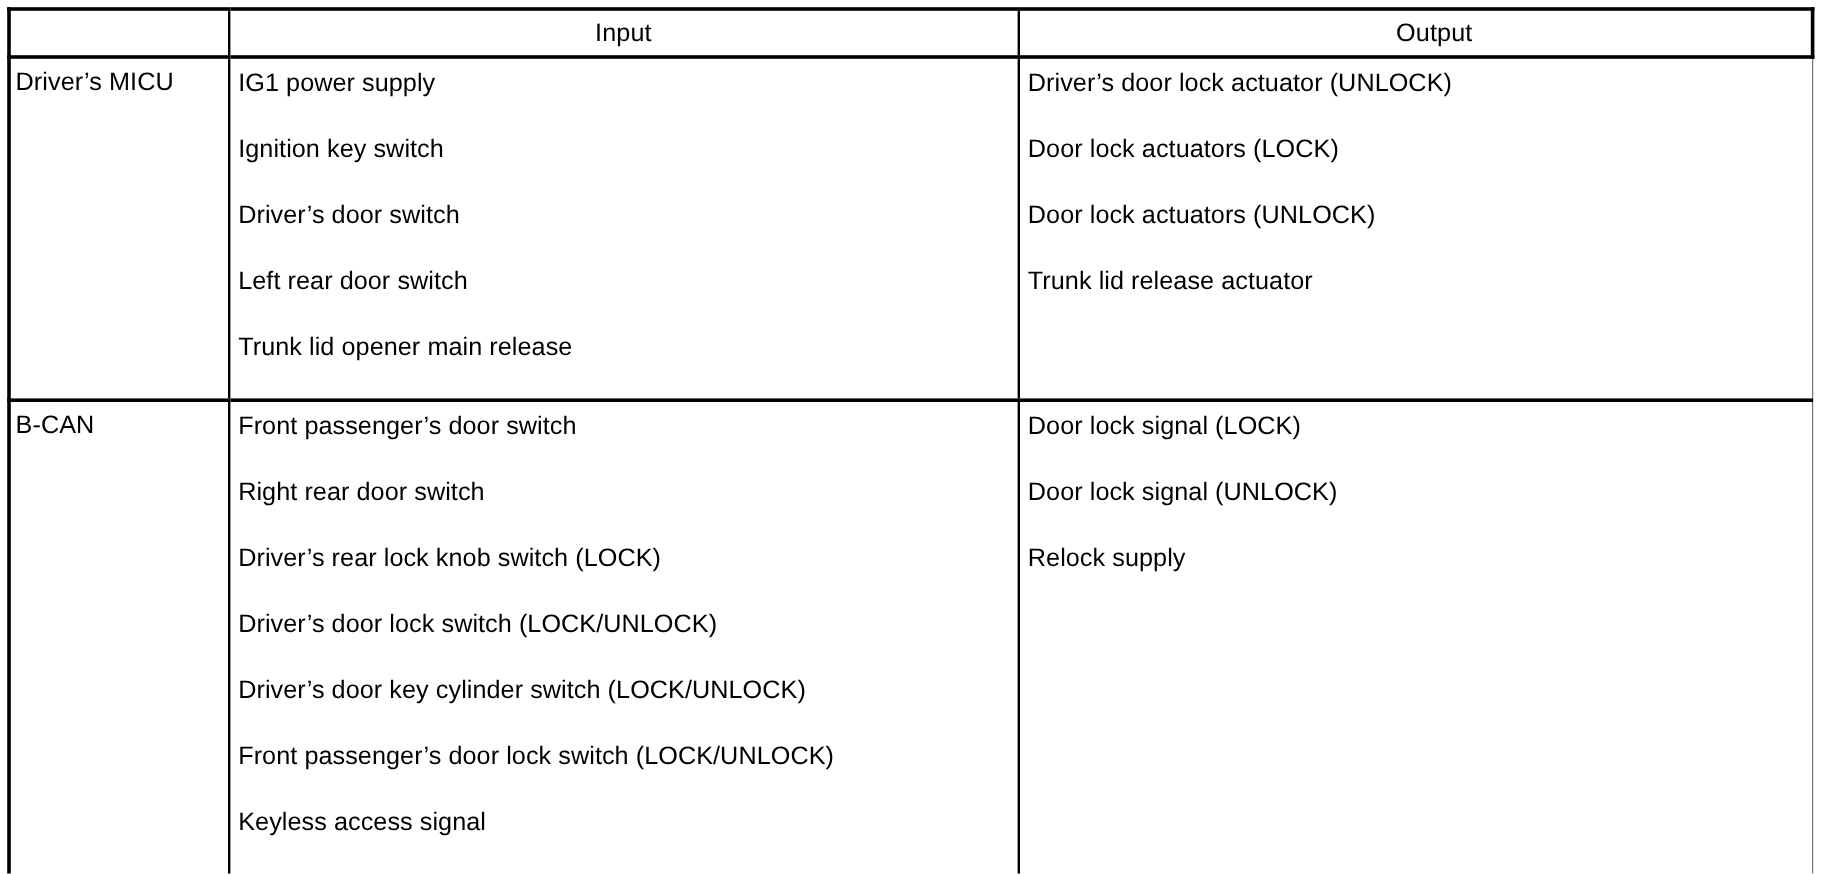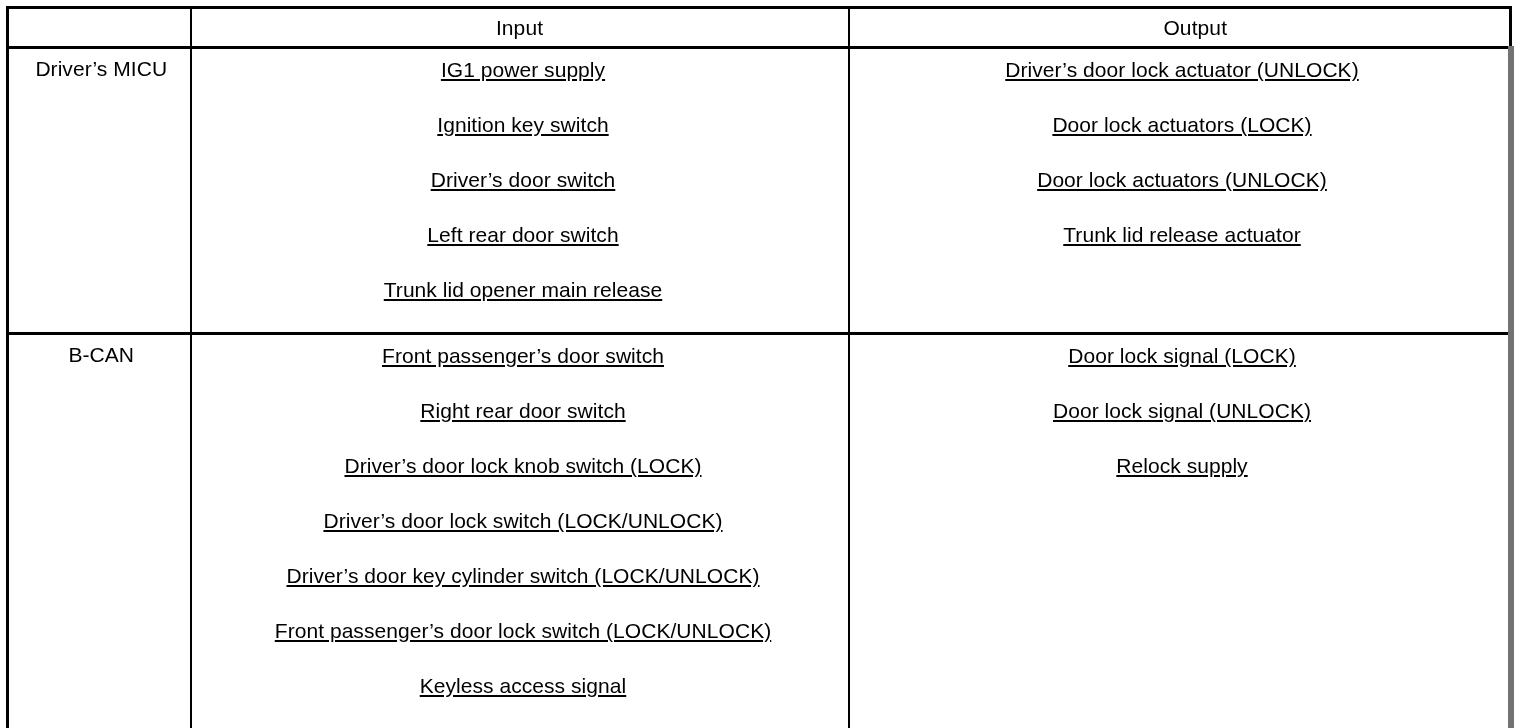--- a/index.html
+++ b/index.html
@@ -58,50 +58,48 @@
   thead th.last { border-right: 3px solid #000; padding-left: 32px; }
 
   
   tbody td {
     border: 0;
     border-right: 2px solid #000;
     border-bottom: 3px solid #000;
     padding: 0;
     vertical-align: top;
     font-size: 21px;
-    text-align: center;
   }
   tbody td.module-cell {
     border-left: 3px solid #000;
     padding-left: 4px;
     padding-top: 8px;
     white-space: nowrap;
     letter-spacing: 0.05px;
   }
   tbody td.list-cell {
     padding-left: 7px;
     padding-top: 8px;
   }
-  tbody td.last { border-right: 6px solid #737373; }
+  tbody td.last { border-right: 1px solid #737373; }
 
   tbody tr.section-micu td { height: 250px; }
   tbody tr.section-bcan td { height: 408px; }
 
   ul.entry-list {
     list-style: none;
     margin: 0;
     padding: 0;
   }
   ul.entry-list li {
     height: 55px;
     line-height: 26px;
     font-size: 21px;
     white-space: nowrap;
     letter-spacing: 0.05px;
-    text-decoration: underline;
   }
 </style>
 </head>
 <body>
 
 <div class="sheet">
 
   <table class="io-table">
     <colgroup>
       <col class="c-module">
@@ -142,21 +140,21 @@
         </td>
       </tr>
 
       <tr class="section-bcan">
         <td class="module-cell">B-CAN</td>
 
         <td class="list-cell">
           <ul class="entry-list">
             <li>Front passenger’s door switch</li>
             <li>Right rear door switch</li>
-            <li>Driver’s door lock knob switch (LOCK)</li>
+            <li>Driver’s rear lock knob switch (LOCK)</li>
             <li>Driver’s door lock switch (LOCK/UNLOCK)</li>
             <li>Driver’s door key cylinder switch (LOCK/UNLOCK)</li>
             <li>Front passenger’s door lock switch (LOCK/UNLOCK)</li>
             <li>Keyless access signal</li>
 
           </ul>
         </td>
 
         <td class="list-cell last">
           <ul class="entry-list">

